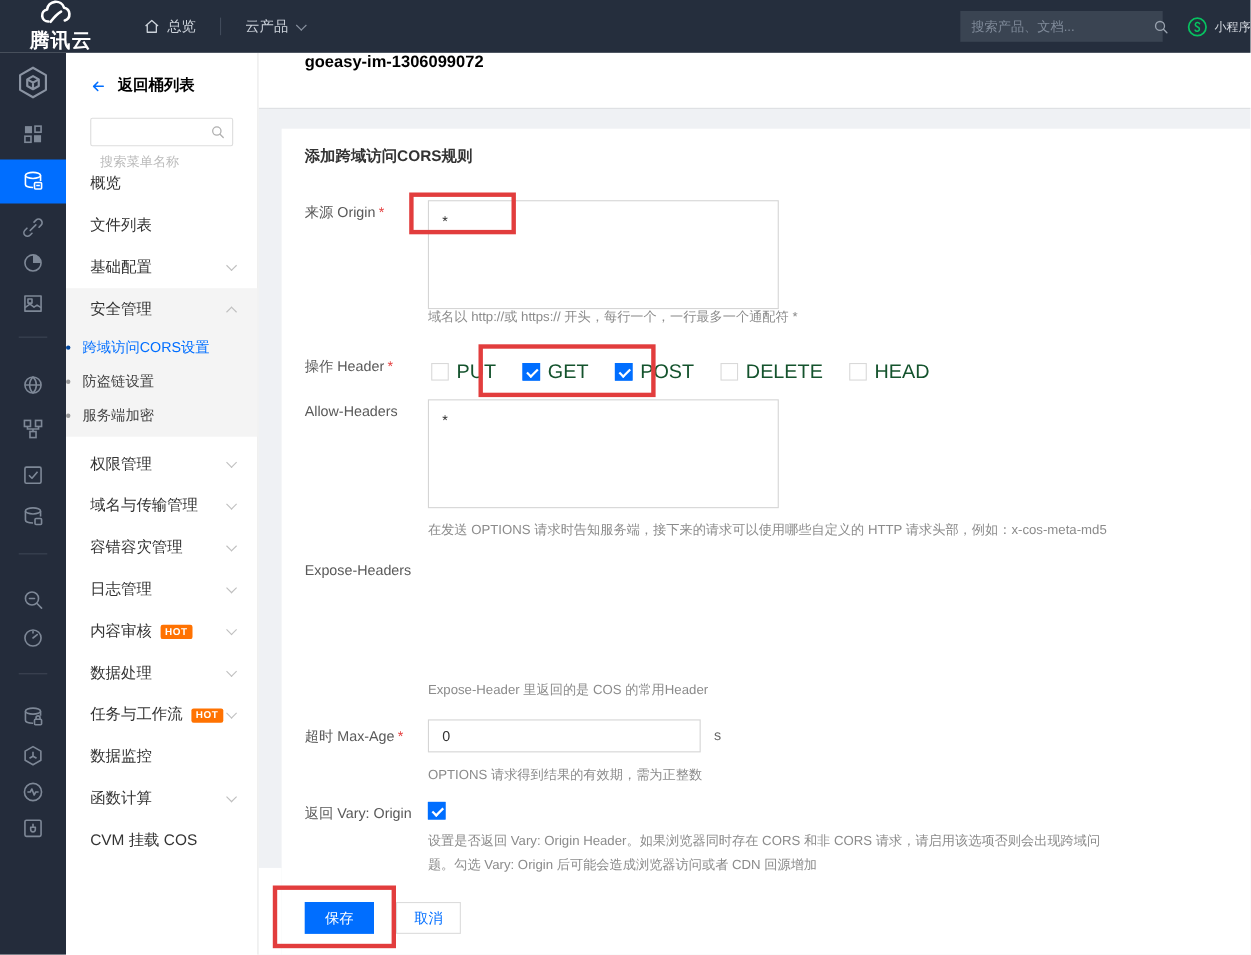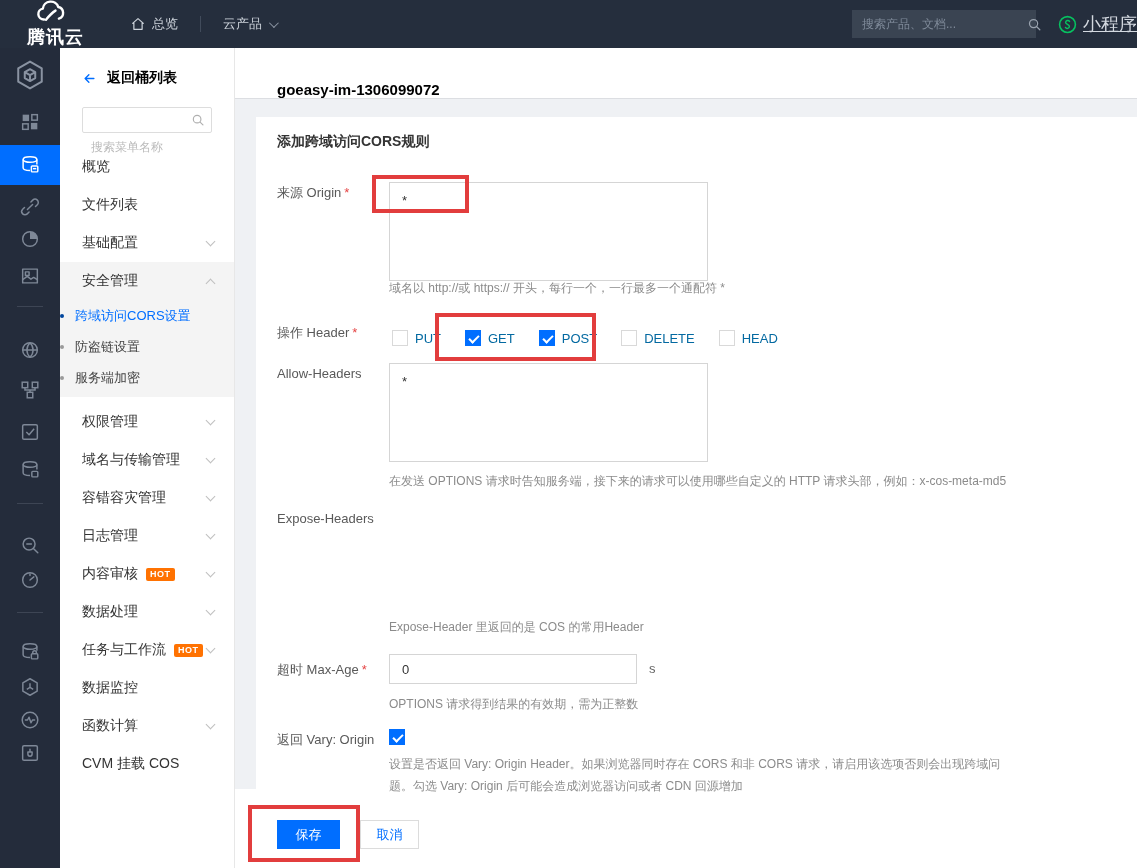--- a/index.html
+++ b/index.html
@@ -16,22 +16,22 @@
   .tnav svg { margin-right:6px; }
   .nav-overview { margin-left:46px; }
   .tdivider { width:1px; height:16px; background:#414b5b; margin:0 22px; }
   .chev-down-sm { width:7px; height:7px; border-right:1.2px solid #8a93a1; border-bottom:1.2px solid #8a93a1;
     transform:rotate(45deg) translateY(-2px); margin-left:7px; display:inline-block; }
   .tsearch { margin-left:auto; width:184px; height:28px; background:#3a4452; display:flex; align-items:center; }
   .tsearch input { flex:1; background:transparent; border:none; outline:none; color:#cfd6df;
     font-size:12px; padding:0 10px; font-family:inherit; }
   .tsearch input::placeholder { color:#7f8a99; }
   .tsearch .mag { margin-right:9px; flex-shrink:0; }
-  .miniapp { display:flex; align-items:center; margin-left:22px; color:#d4d9e0; font-size:18px;
-    flex-shrink:0; cursor:pointer;text-decoration:underline; }
+  .miniapp { display:flex; align-items:center; margin-left:22px; color:#d4d9e0; font-size:11px;
+    flex-shrink:0; cursor:pointer; }
   .miniapp svg { margin-right:6px; }
 
   
   .rail { position:absolute; left:0; top:48px; width:60px; height:820px; background:#242c3b; z-index:20; }
   .ricon { position:absolute; left:19px; width:22px; height:22px; color:#7e8897; cursor:pointer; }
   .rlogo { position:absolute; left:13px; top:10px; width:34px; height:34px; color:#8a93a2; cursor:pointer; }
   .ractive { position:absolute; left:0; top:97px; width:60px; height:40px; background:#006eff; cursor:pointer; }
   .ractive svg { position:absolute; left:19px; top:9px; width:22px; height:22px; color:#fff; }
   .rdiv { position:absolute; left:17px; width:26px; height:1px; background:#3d4554; }
 
@@ -59,42 +59,42 @@
     font-size:13px; color:#444; cursor:pointer; }
   .sub .dot { width:4px; height:4px; border-radius:50%; background:#9a9a9a; margin-right:11px; }
   .sub.active { color:#006eff; }
   .sub.active .dot { background:#00469e; }
   .hotbadge { margin-left:8px; background:#ff7201; color:#fff; font-size:9px; font-weight:bold;
     padding:2px 4px; border-radius:2px; letter-spacing:.5px; line-height:1; }
 
   
   .main { position:absolute; left:235px; top:48px; width:902px; height:820px; background:#fff; }
   .crumb { position:absolute; left:0; top:0; right:0; height:51px; background:#fff;
-    border-bottom:1px solid #dcdee2; display:flex; align-items:flex-end; padding-left:42px;
+    border-bottom:1px solid #dcdee2; display:flex; align-items:flex-start; padding-left:42px;
     font-size:15px; font-weight:bold; color:#000; z-index:3; }
   .graybg { position:absolute; left:0; top:51px; right:0; bottom:0; background:#eff1f4; z-index:1; }
   .whitepatch { position:absolute; left:0; top:741px; width:21px; bottom:0; background:#fff; z-index:2; }
   .card { position:absolute; left:21px; top:69px; right:0; bottom:0; background:#fff; z-index:2; }
 
   .ftitle { position:absolute; left:21px; top:16px; font-size:14px; font-weight:bold; color:#333; }
   .flabel { position:absolute; left:21px; width:108px; font-size:13px; color:#595959;
     line-height:20px; white-space:nowrap; }
   .req { color:#e54545; font-style:normal; margin-left:3px; }
   .ta { position:absolute; left:133px; width:319px; height:99px; border:1px solid #d5d5d5;
     padding:9px 12px; font-size:13px; line-height:17px; color:#333; resize:none; outline:none;
     font-family:inherit; background:#fff; }
   .hint { position:absolute; left:133px; font-size:12px; color:#8b8b8b; white-space:nowrap; line-height:15px; }
   .checkrow { position:absolute; left:136px; top:204px; display:flex; align-items:center; height:34px; }
   .ckitem { display:flex; align-items:center; margin-right:24px; cursor:pointer; }
   .ck { position:relative; width:16px; height:16px; border:1px solid #d9d9d9; background:#fff;
     margin-right:7px; flex-shrink:0; cursor:pointer; }
   .ck.checked { background:#006eff; border-color:#006eff; }
   .ck.checked::after { content:""; position:absolute; left:3px; top:3.5px; width:8px; height:4px;
     border-left:2px solid #fff; border-bottom:2px solid #fff; transform:rotate(-45deg); }
-  .cklabel { font-size:13px; color:#0369a1; }
+  .cklabel { font-size:18px; color:#14532d; }
   .inp { position:absolute; left:133px; top:537px; width:248px; height:30px; border:1px solid #d5d5d5;
     padding:0 12px; font-size:13px; color:#333; outline:none; font-family:inherit; }
   .unit { position:absolute; left:393px; top:544px; font-size:13px; color:#666; }
   .varyck { position:absolute; left:133px; top:612px; }
   .vhint1 { top:640px; } .vhint2 { top:662px; }
   .btn { position:absolute; top:703px; height:29px; font-size:13px; cursor:pointer; font-family:inherit; }
   .btn-save { left:21px; width:63px; background:#006eff; color:#fff; border:none; }
   .btn-cancel { left:104px; width:59px; background:#fff; color:#006eff; border:1px solid #dcdcdc; }
 
   

